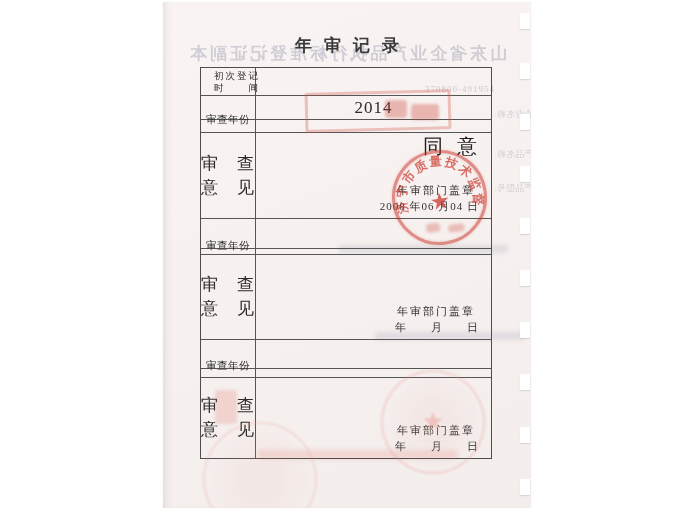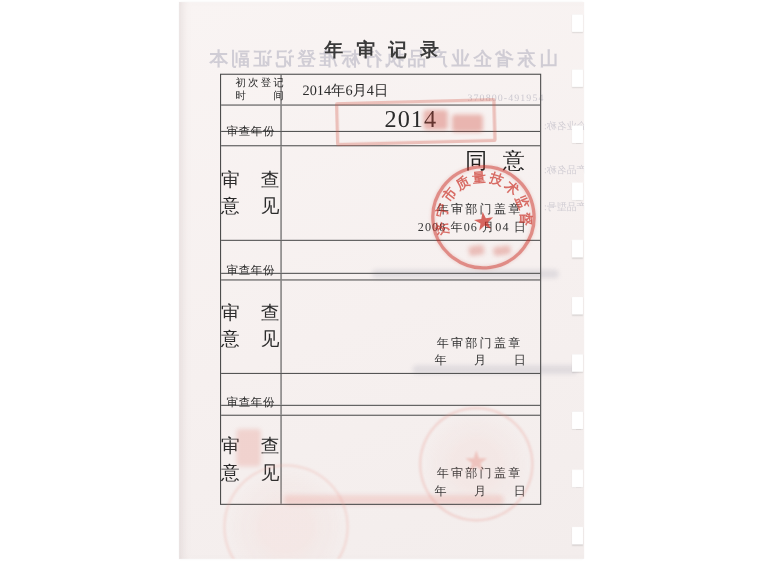--- a/index.html
+++ b/index.html
@@ -60,21 +60,21 @@
   .h-c{height:85px;} .h-d{height:29px;} .h-gap2{height:5px;}
   .h-e{height:84px;} .h-f{height:28px;} .h-gap3{height:8px;}
   .h-g{height:80px;}
 
   .lbl-small{font-size:9.5px;line-height:12px;width:100%;padding:0 5px;
              box-sizing:border-box;text-align:justify;text-align-last:justify;margin-left:16px;}
   .lbl-year{font-size:10.5px;letter-spacing:.5px;margin-top:24px;}
   .lbl-op{font-size:17px;line-height:24px;letter-spacing:1px;text-align:center;}
 
   .val-reg{font-size:13px;line-height:27px;padding-left:19px;}
-  .val-year{font-size:22px;line-height:23px;text-align:center;letter-spacing:1px;}
+  .val-year{font-size:17px;line-height:23px;text-align:center;letter-spacing:1px;}
   .val-op{position:absolute;top:0;left:0;width:100%;text-align:right;
           font-size:20px;font-weight:normal;letter-spacing:14px;text-indent:14px;color:#1f1f1f;}
   .seal-cap{position:absolute;right:16px;bottom:20px;font-size:11px;letter-spacing:2px;color:#333;}
   .date-line{position:absolute;right:12px;bottom:4px;font-size:11px;letter-spacing:1px;color:#333;white-space:pre;}
 
   
   .stamp-layer{position:absolute;inset:0;z-index:5;pointer-events:none;}
   .round-stamp{
     position:absolute;left:229px;top:148px;width:95px;height:95px;
     transform:rotate(-8deg);mix-blend-mode:multiply;opacity:.85;
@@ -120,21 +120,20 @@
 
     <h1 class="doc-title">年审记录</h1>
 
     <div class="rec-table">
 
       <div class="t-row h-a">
         <div class="lbl">
           <div class="lbl-small">初次登记</div>
           <div class="lbl-small">时　间</div>
         </div>
-        <div class="val val-reg">2014年6月4日</div>
       </div>
 
       <div class="t-row h-b">
         <div class="lbl">
             <div class="lbl-year">审查年份</div>
           </div>
         <div class="val val-year">2014</div>
       </div>
       <div class="t-row h-gap1">
           <div class="lbl"></div>

